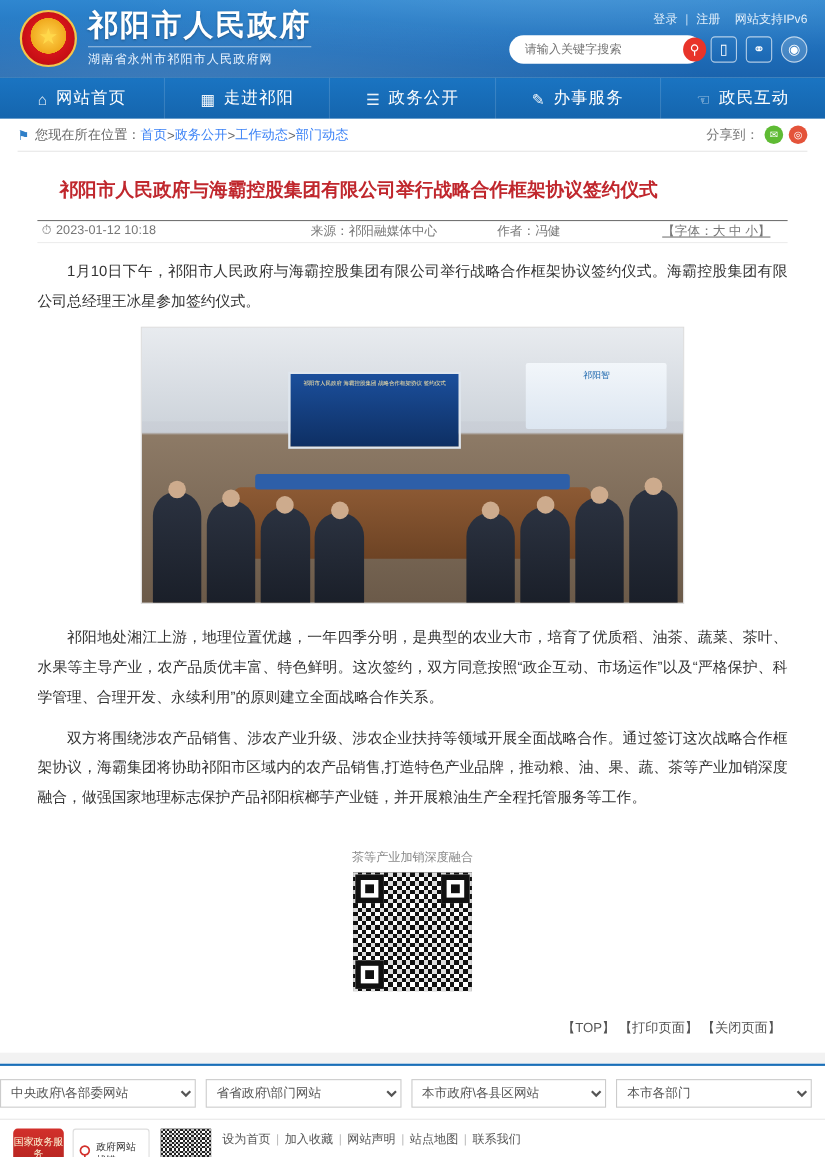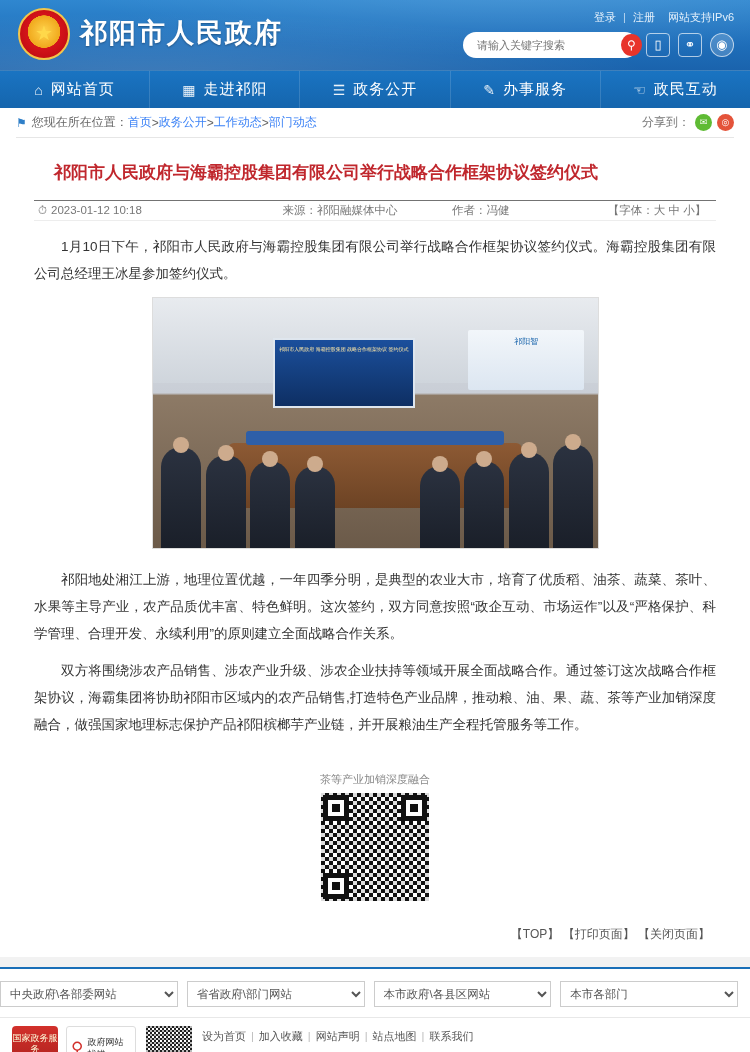--- a/index.html
+++ b/index.html
@@ -122,29 +122,29 @@
     font-family: "Liberation Sans", sans-serif;
   }
   .meta {
     display: flex; align-items: center; font-size: 11.5px; color: #777;
     border-top: 1px solid #737373; border-bottom: 1px solid #ededed;
     padding: 2px 4px; margin-bottom: 12px;
   }
   .meta .m-date { flex: 0 0 190px; }
   .meta .m-src { flex: 1; text-align: center; }
   .meta .m-author { flex: 0 0 150px; }
-  .meta .m-font { flex: 0 0 110px; text-align: center; }
+  .meta .m-font { flex: 0 0 110px; text-align: left; text-decoration: underline; }
   .clock { margin-right: 4px; }
   .art-body p {
     font-size: 13.5px; line-height: 2; color: #333; text-align: justify;
     text-indent: 2em; margin: 0 0 10px 0;
   }
   .photo-wrap { text-align: center; margin: 6px 0 14px 0; }
   .photo {
-    width: 447px; height: 252px; display: inline-block; position: relative;
+    width: 494px; height: 252px; display: inline-block; position: relative;
     overflow: hidden; border: 1px solid #ddd;
     background: linear-gradient(180deg, #d9dde2 0%, #c9ced6 38%, #8d7a66 39%, #6b5a49 100%);
   }
   .photo .ceiling {
     position: absolute; left: 0; right: 0; top: 0; height: 34%;
     background: linear-gradient(180deg,#e8ebef,#cfd5dc);
   }
   .photo .screen {
     position: absolute; left: 27%; top: 16%; width: 32%; height: 28%;
     background: linear-gradient(180deg,#1b4f9c,#0e2f63);
@@ -251,20 +251,21 @@
 </head>
 <body>
 
 <div class="page">
 
   <div class="top-header">
     <div class="brand">
       <div class="emblem"></div>
       <div class="brand-text">
         <div class="brand-title">祁阳市人民政府</div>
+        <div class="brand-sub">湖南省永州市祁阳市人民政府网</div>
       </div>
     </div>
 
     <div class="header-right">
       <div class="header-links">
         <a href="#">登录</a>
         <span class="sep">|</span>
         <a href="#">注册</a>
         <span class="ipv6">网站支持IPv6</span>
       </div>

